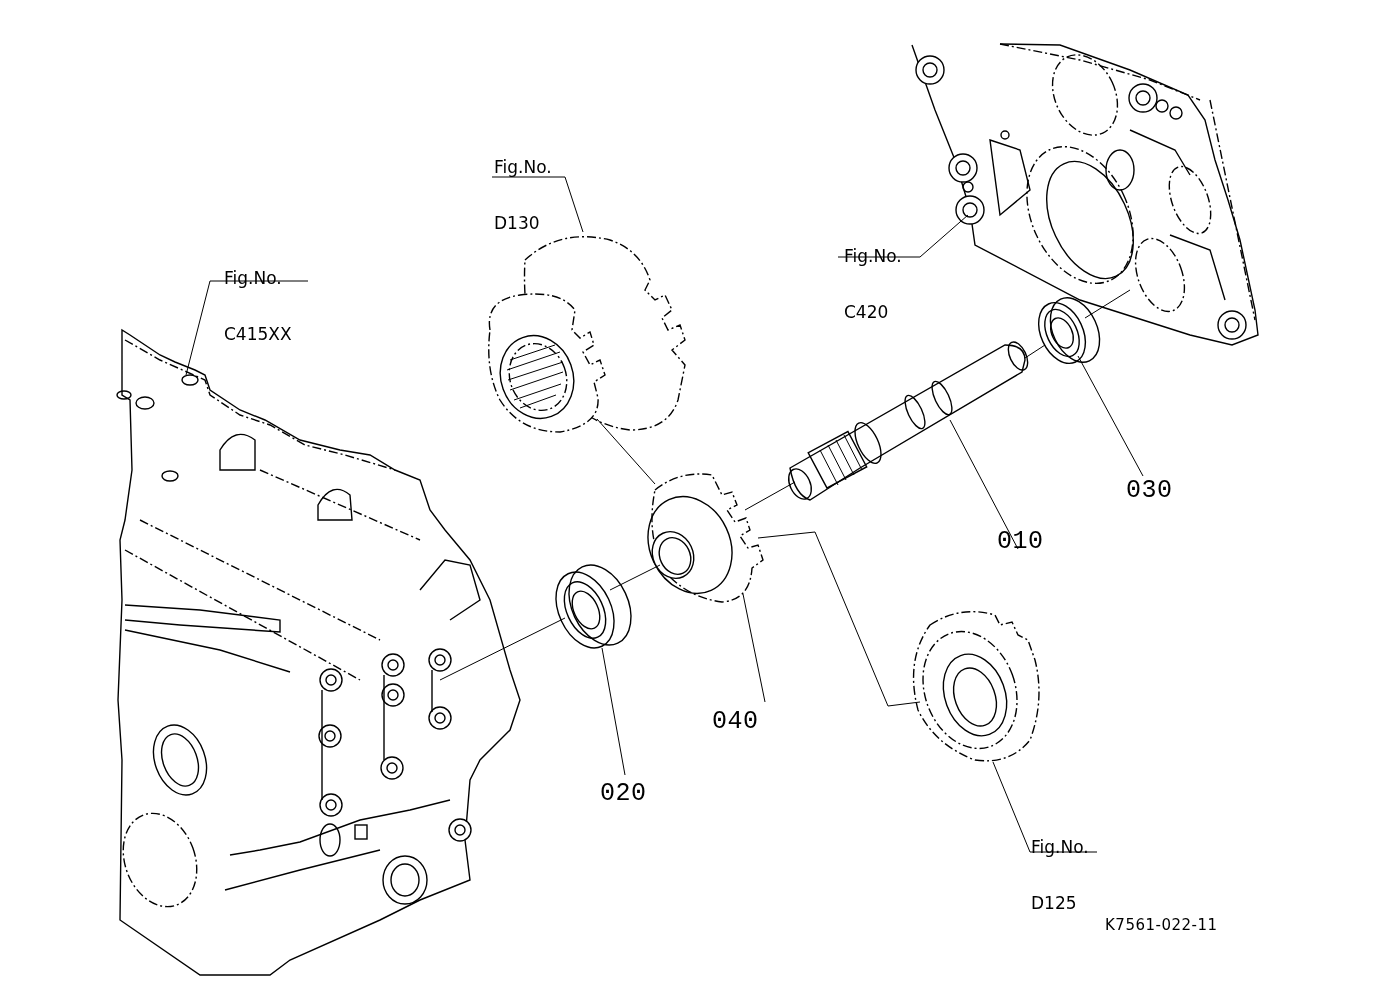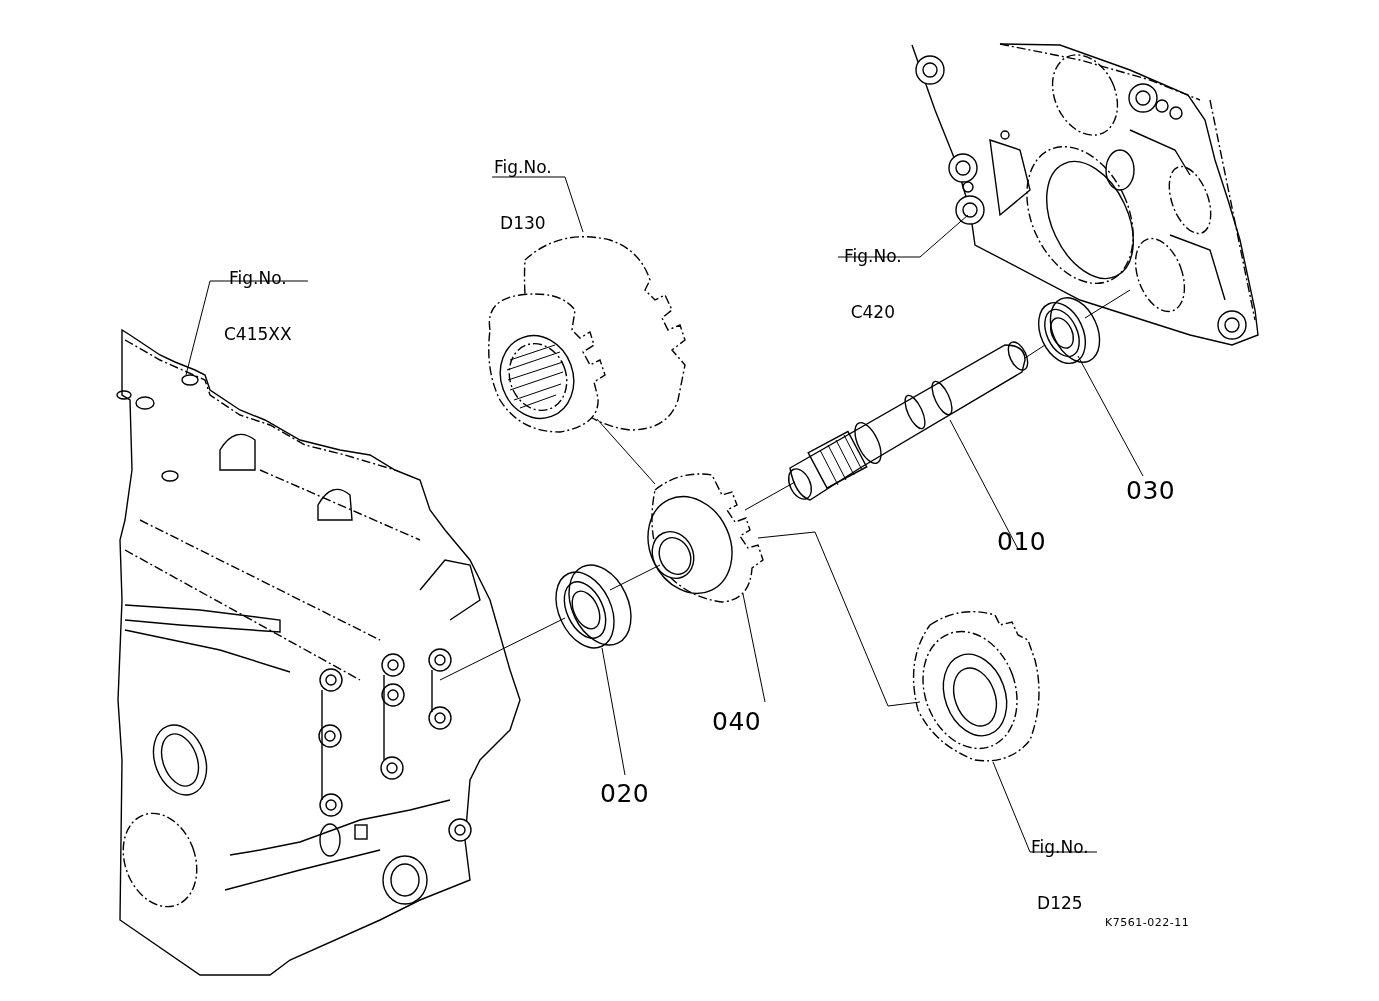--- a/index.html
+++ b/index.html
@@ -1,21 +1,21 @@
 <!DOCTYPE html>
 <html><head>
 <meta charset="utf-8">
 <style>
   html, body { margin: 0; padding: 0; background: #ffffff; }
   body { width: 1379px; height: 1001px; position: relative; overflow: hidden; font-family: "DejaVu Sans", sans-serif; }
   #canvas { position: absolute; left: 0; top: 0; width: 1379px; height: 1001px; }
-  .lbl { position: absolute; font-family: "DejaVu Sans", sans-serif; color: #000; line-height: 1.1; white-space: pre; text-align: center; }
+  .lbl { position: absolute; font-family: "DejaVu Sans", sans-serif; color: #000; line-height: 1.1; white-space: pre; }
   .fig { font-size: 17px; }
-  .part { font-size: 25px; letter-spacing: 0.5px; }
-  .code { font-size: 11px; letter-spacing: 0.5px; }
+  .part { font-size: 25px; letter-spacing: 0.5px; font-family: Liberation Mono, monospace; }
+  .code { font-size: 15px; letter-spacing: 0.5px; }
   svg .s { fill: none; stroke: #000; stroke-width: 1.4; }
   svg .d { fill: none; stroke: #000; stroke-width: 1.4; stroke-dasharray: 9 3 2 3; }
   svg .t { fill: none; stroke: #000; stroke-width: 1; }
   svg .w { fill: #fff; stroke: #000; stroke-width: 1.4; }
   svg .wd { fill: #fff; stroke: #000; stroke-width: 1.4; stroke-dasharray: 9 3 2 3; }
 </style>
 </head>
 <body>
 
 <svg id="canvas" viewBox="0 0 1379 1001" xmlns="http://www.w3.org/2000/svg">

